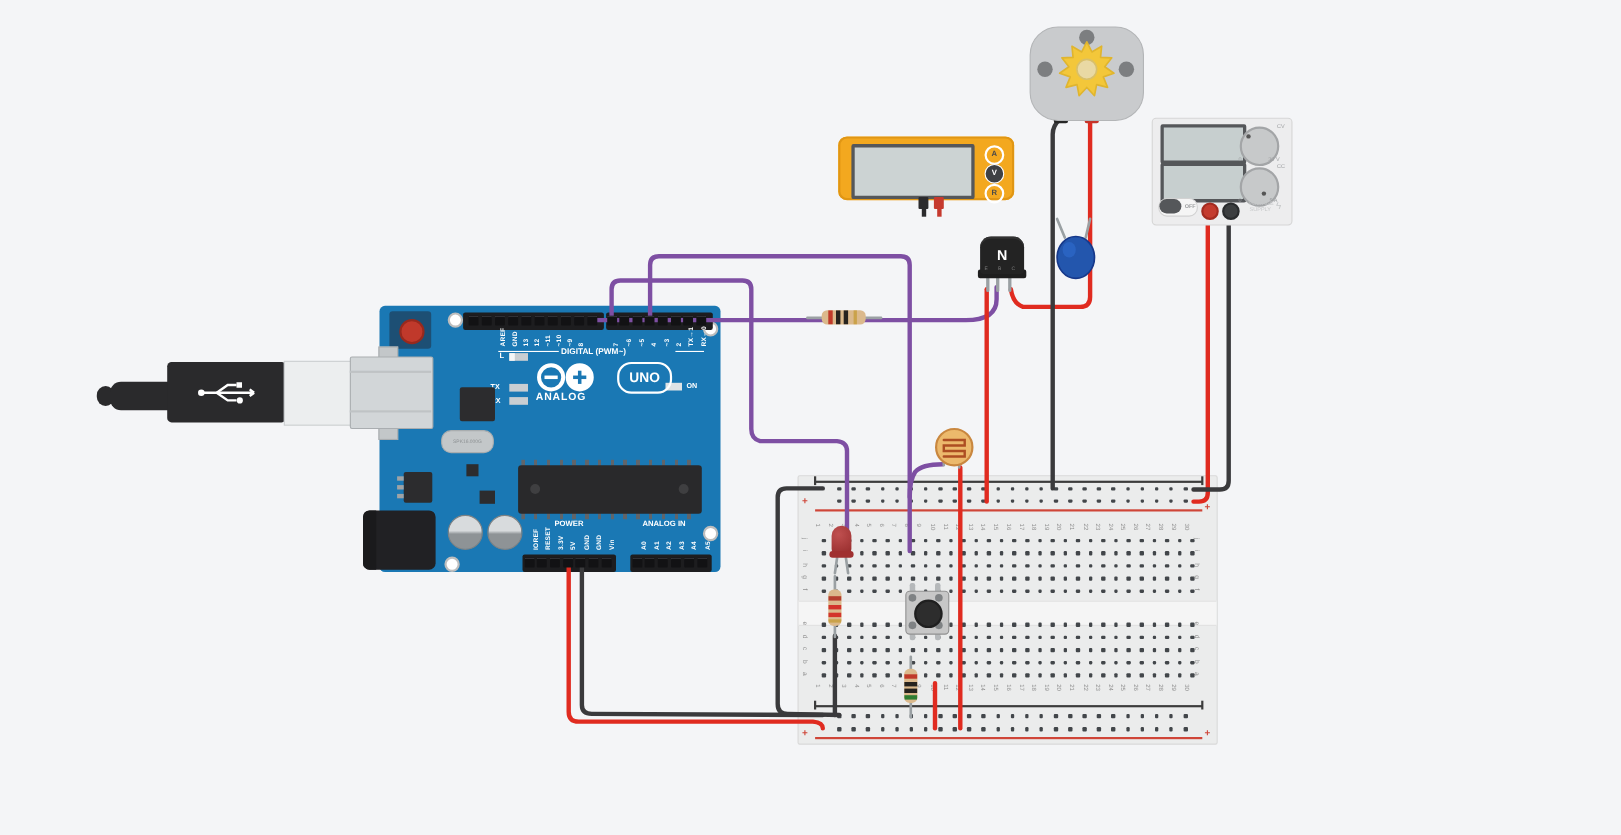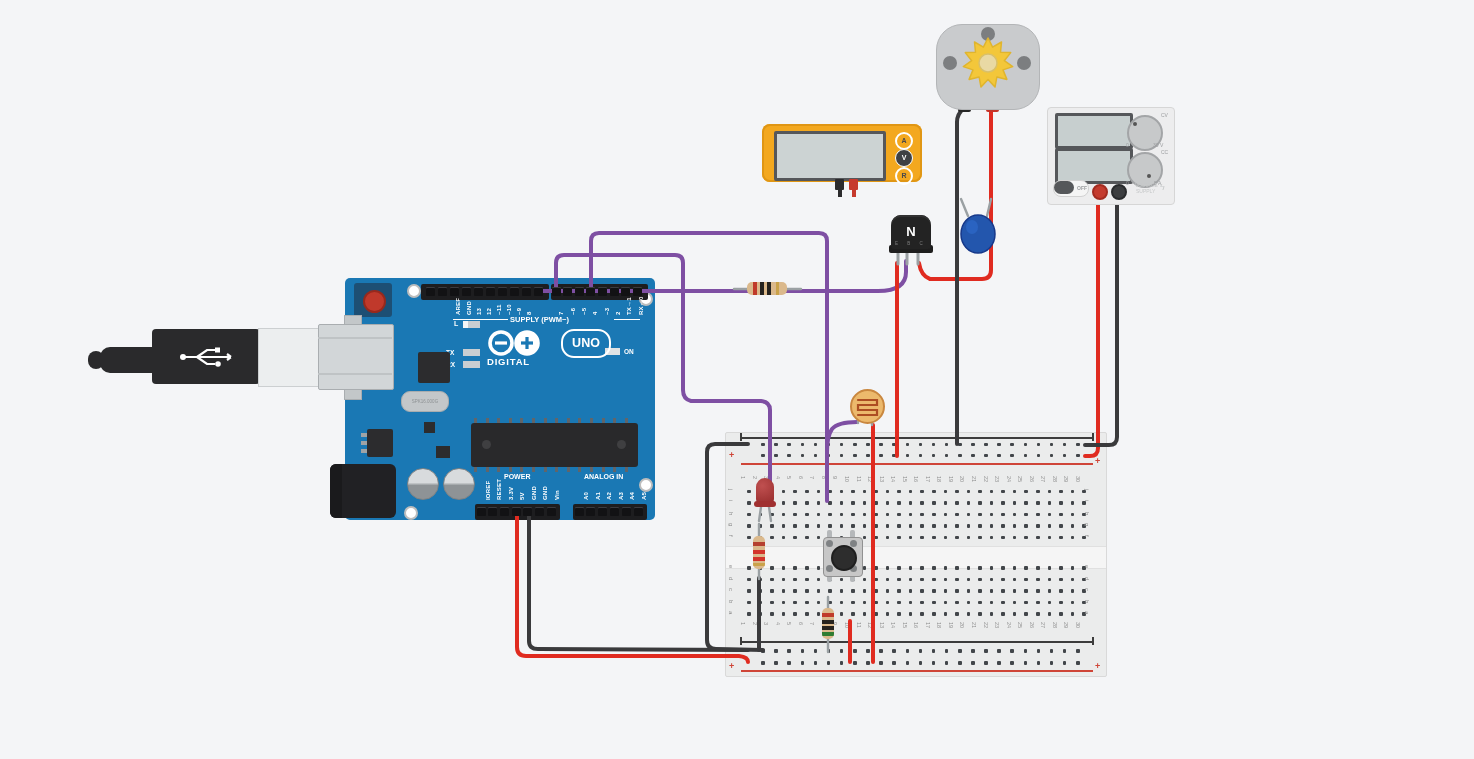--- a/index.html
+++ b/index.html
@@ -546,40 +546,40 @@
   <div class="vt" style="left:570px;top:315px;">~6</div>
   <div class="vt" style="left:581px;top:315px;">~5</div>
   <div class="vt" style="left:592px;top:315px;">4</div>
   <div class="vt" style="left:604px;top:315px;">~3</div>
   <div class="vt" style="left:615px;top:315px;">2</div>
   <div class="vt" style="left:626px;top:315px;">TX→1</div>
   <div class="vt" style="left:638px;top:315px;">RX←0</div>
 
   <div class="abs" style="left:453px;top:319px;width:55px;height:1px;background:#fff;"></div>
   <div class="abs" style="left:614px;top:319px;width:26px;height:1px;background:#fff;"></div>
-  <div class="lbl" style="left:510px;top:315px;font-size:7.5px;">SUPPLY (PWM~)</div>
+  <div class="lbl" style="left:510px;top:315px;font-size:7.5px;">DIGITAL (PWM~)</div>
 
   <div class="lbl" style="left:454px;top:320px;font-size:7px;">L</div>
   <div class="abs" style="left:463px;top:321px;width:17px;height:7px;background:#c9ced2;"></div>
   <div class="abs" style="left:463px;top:321px;width:5px;height:7px;background:#f4f6f7;"></div>
   <div class="lbl" style="left:446px;top:349px;font-size:6.5px;">TX</div>
   <div class="abs" style="left:463px;top:349px;width:17px;height:7px;background:#c9ced2;"></div>
   <div class="lbl" style="left:446px;top:361px;font-size:6.5px;">RX</div>
   <div class="abs" style="left:463px;top:361px;width:17px;height:7px;background:#c9ced2;"></div>
   <div class="abs" style="left:605px;top:348px;width:15px;height:7px;background:#dfe3e5;"></div>
   <div class="lbl" style="left:624px;top:348px;font-size:6.5px;">ON</div>
 
   <svg style="left:486px;top:327px;" width="56" height="32" viewBox="0 0 56 32">
     <circle cx="15" cy="16" r="11" fill="none" stroke="#fff" stroke-width="3.6"></circle>
     <rect x="9" y="14.4" width="12" height="3.2" fill="#fff"></rect>
     <circle cx="41" cy="16" r="11" fill="#fff" stroke="#fff" stroke-width="3.6"></circle>
     <rect x="35" y="14.4" width="12" height="3.2" fill="#1a78b4"></rect>
     <rect x="39.4" y="10" width="3.2" height="12" fill="#1a78b4"></rect>
   </svg>
-  <div class="lbl" style="left:487px;top:356px;font-size:9.5px;letter-spacing:.8px;">DIGITAL</div>
+  <div class="lbl" style="left:487px;top:356px;font-size:9.5px;letter-spacing:.8px;">ANALOG</div>
   <div class="abs" style="left:561px;top:329px;width:46px;height:25px;border:2px solid #fff;border-radius:13px;color:#fff;font:bold 12.5px 'Liberation Sans',sans-serif;text-align:center;line-height:24px;">UNO</div>
 
   <div class="abs" style="left:418px;top:352px;width:32px;height:31px;background:#2c2c2e;border-radius:2px;"></div>
   <div class="abs" style="left:424px;top:422px;width:11px;height:11px;background:#2c2c2e;"></div>
   <div class="abs" style="left:367px;top:429px;width:26px;height:28px;background:#2c2c2e;border-radius:2px;"></div>
   <div class="abs" style="left:361px;top:433px;width:6px;height:4px;background:#9fa3a5;"></div>
   <div class="abs" style="left:361px;top:441px;width:6px;height:4px;background:#9fa3a5;"></div>
   <div class="abs" style="left:361px;top:449px;width:6px;height:4px;background:#9fa3a5;"></div>
   <div class="abs" style="left:436px;top:446px;width:14px;height:12px;background:#2c2c2e;"></div>
   <div class="abs" style="left:401px;top:391px;width:46px;height:19px;background:#c3c7c9;border:1px solid #a9adaf;border-radius:9px;color:#8e9294;font-size:4.5px;text-align:center;line-height:19px;">SPK16.000G</div>

